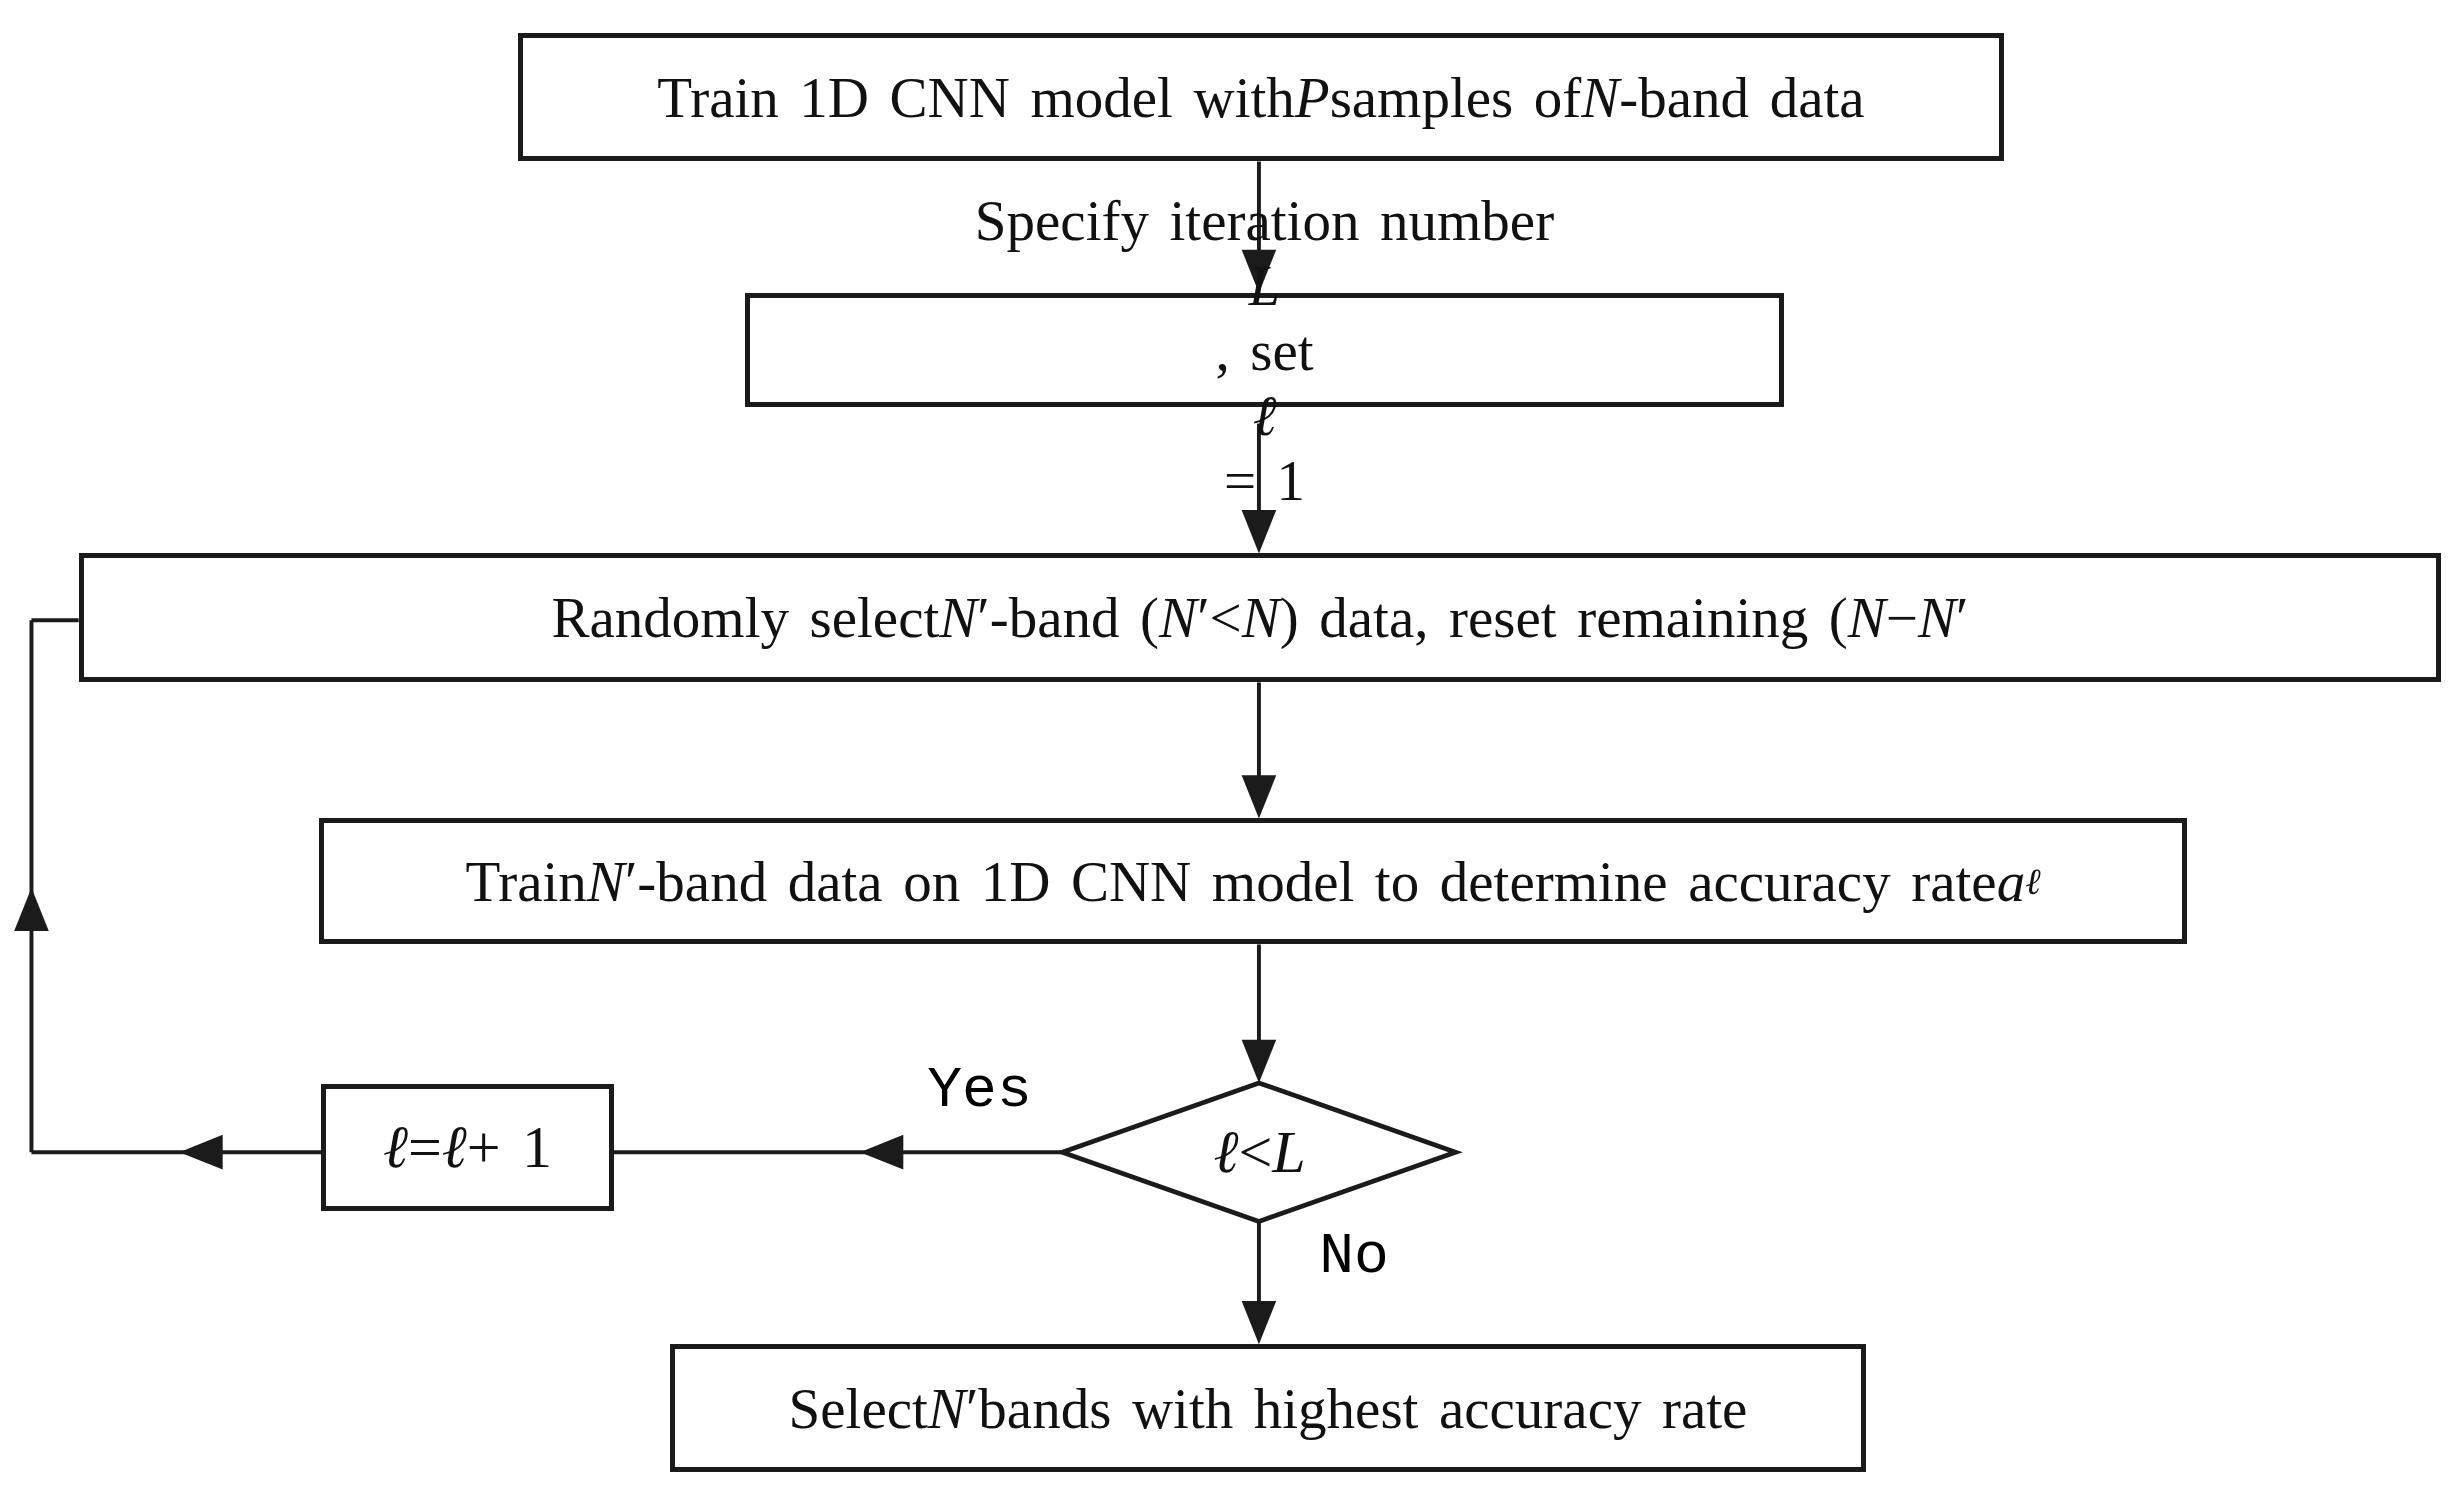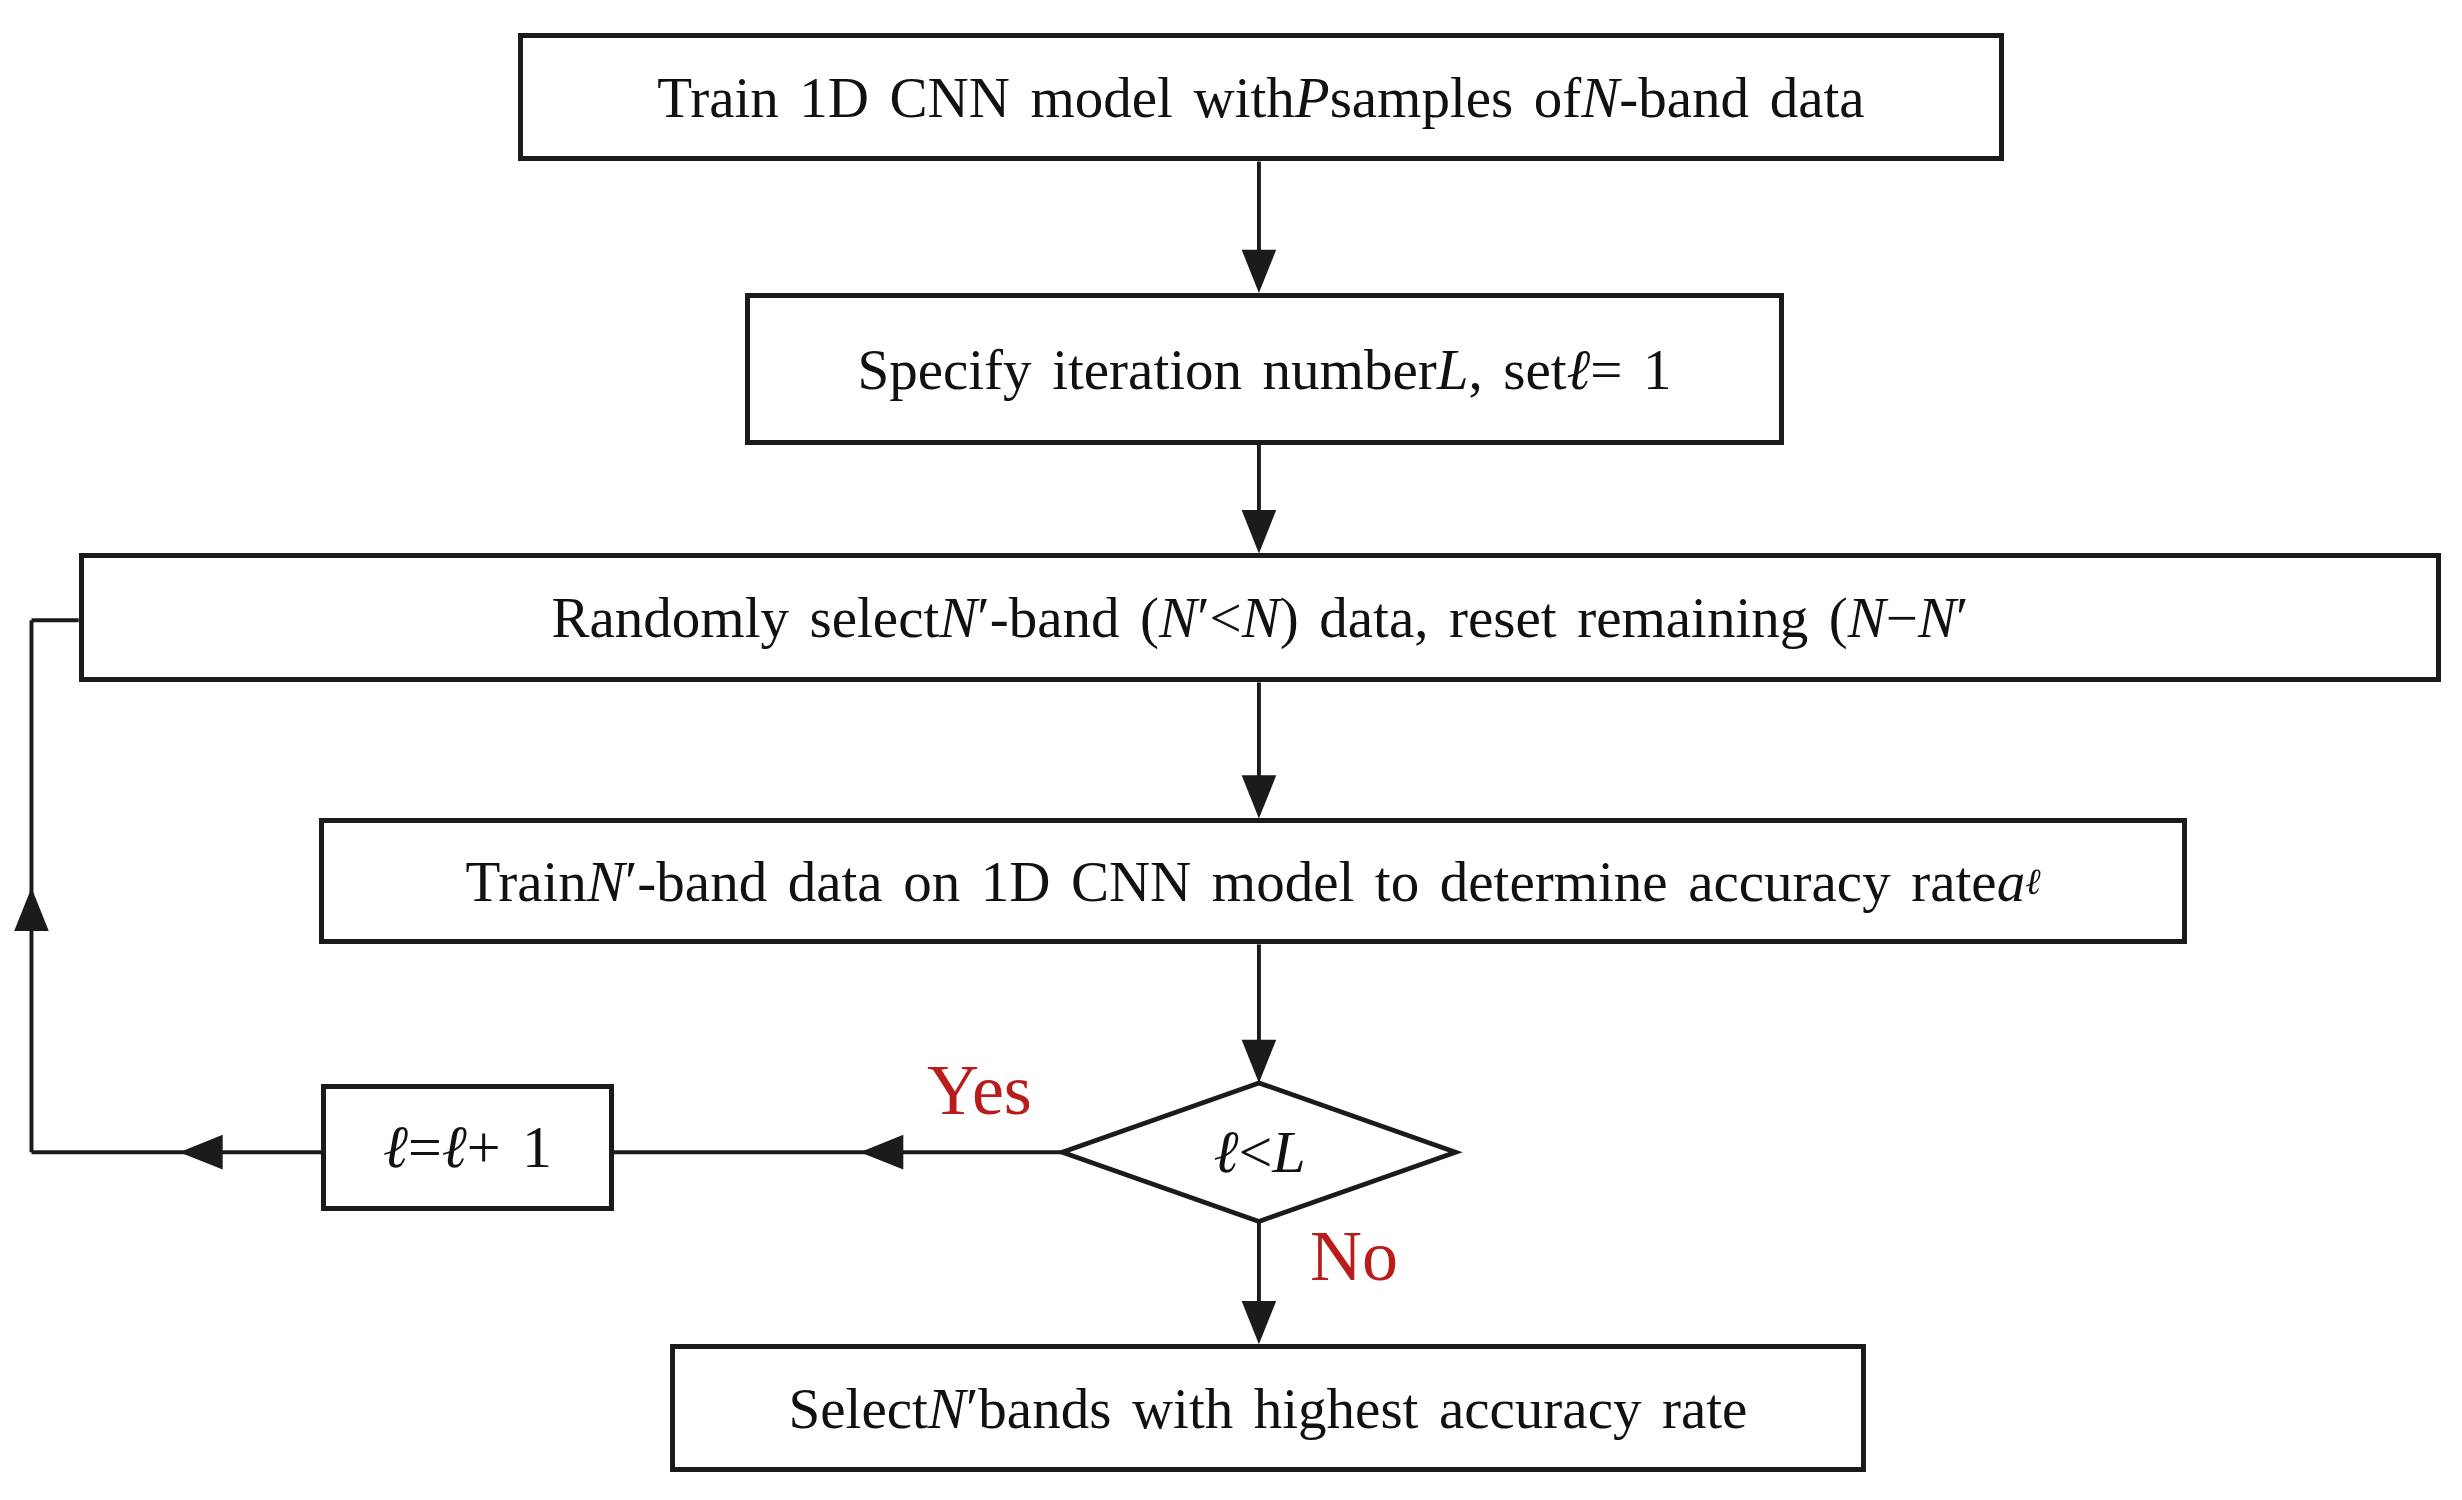--- a/index.html
+++ b/index.html
@@ -37,23 +37,24 @@
     white-space: nowrap;
     word-spacing: 6.3px;
     box-sizing: border-box;
   }
   .floating-label {
     position: absolute;
     z-index: 3;
     display: flex;
     align-items: center;
     justify-content: center;
-    font-size: 72px;
-    color: #b91c1c;
+    font-size: 58px;
+    color: #000000;
     background: transparent;
+    font-family: Liberation Mono, monospace;
   }
   .diamond-label {
     position: absolute;
     z-index: 3;
     display: flex;
     align-items: center;
     justify-content: center;
     font-size: 60px;
     color: #111111;
     white-space: nowrap;
@@ -103,21 +104,21 @@
   </svg>
 
   <div class="node" style="left:518px; top:33px; width:1486px; height:128px;">
       <span>Train 1D CNN model with </span>
       <i>P</i>
       <span> samples of </span>
       <i>N</i>
       <span>-band data</span>
     </div>
 
-  <div class="node" style="left:745px; top:293px; width:1039px; height:152px;">
+  <div class="node" style="left:745px; top:293px; width:1039px; height:114px;flex-direction:column;">
       <span>Specify iteration number </span>
       <i>L</i>
       <span>, set </span>
       <i>ℓ</i>
       <span> = 1</span>
     </div>
 
   <div class="node" style="left:79px; top:553px; width:2362px; height:129px;">
       <span>Randomly select </span>
       <i>N</i>

